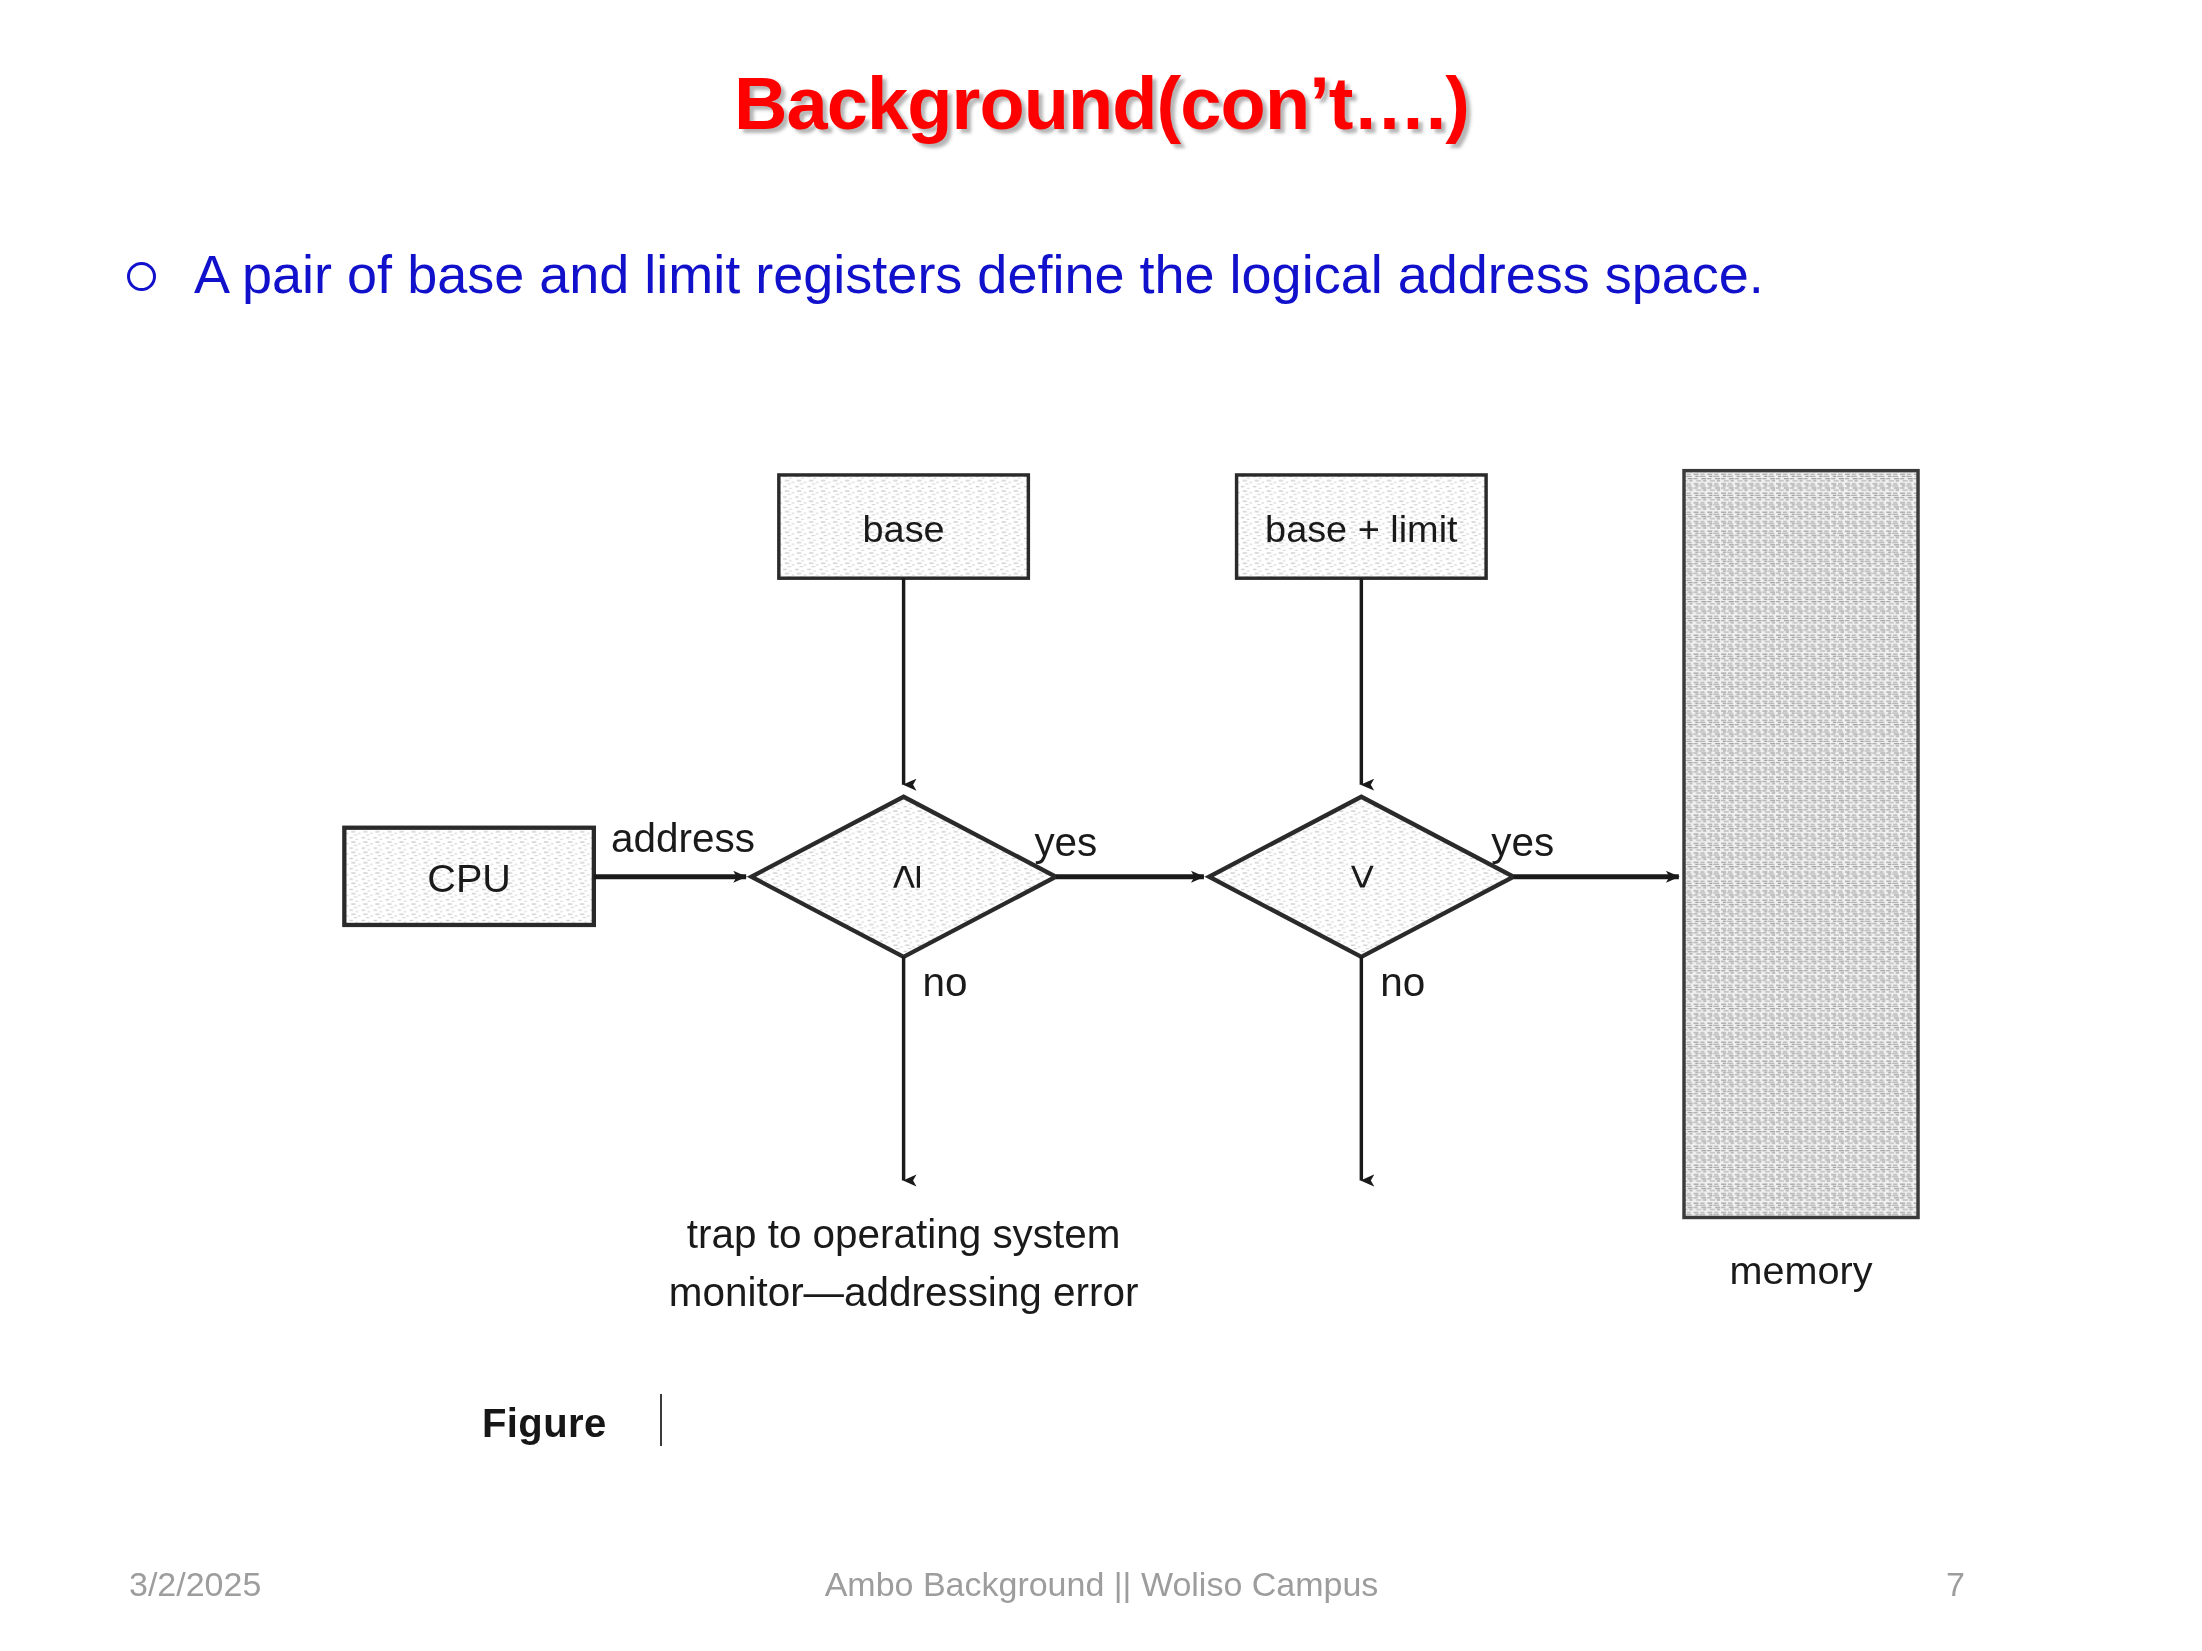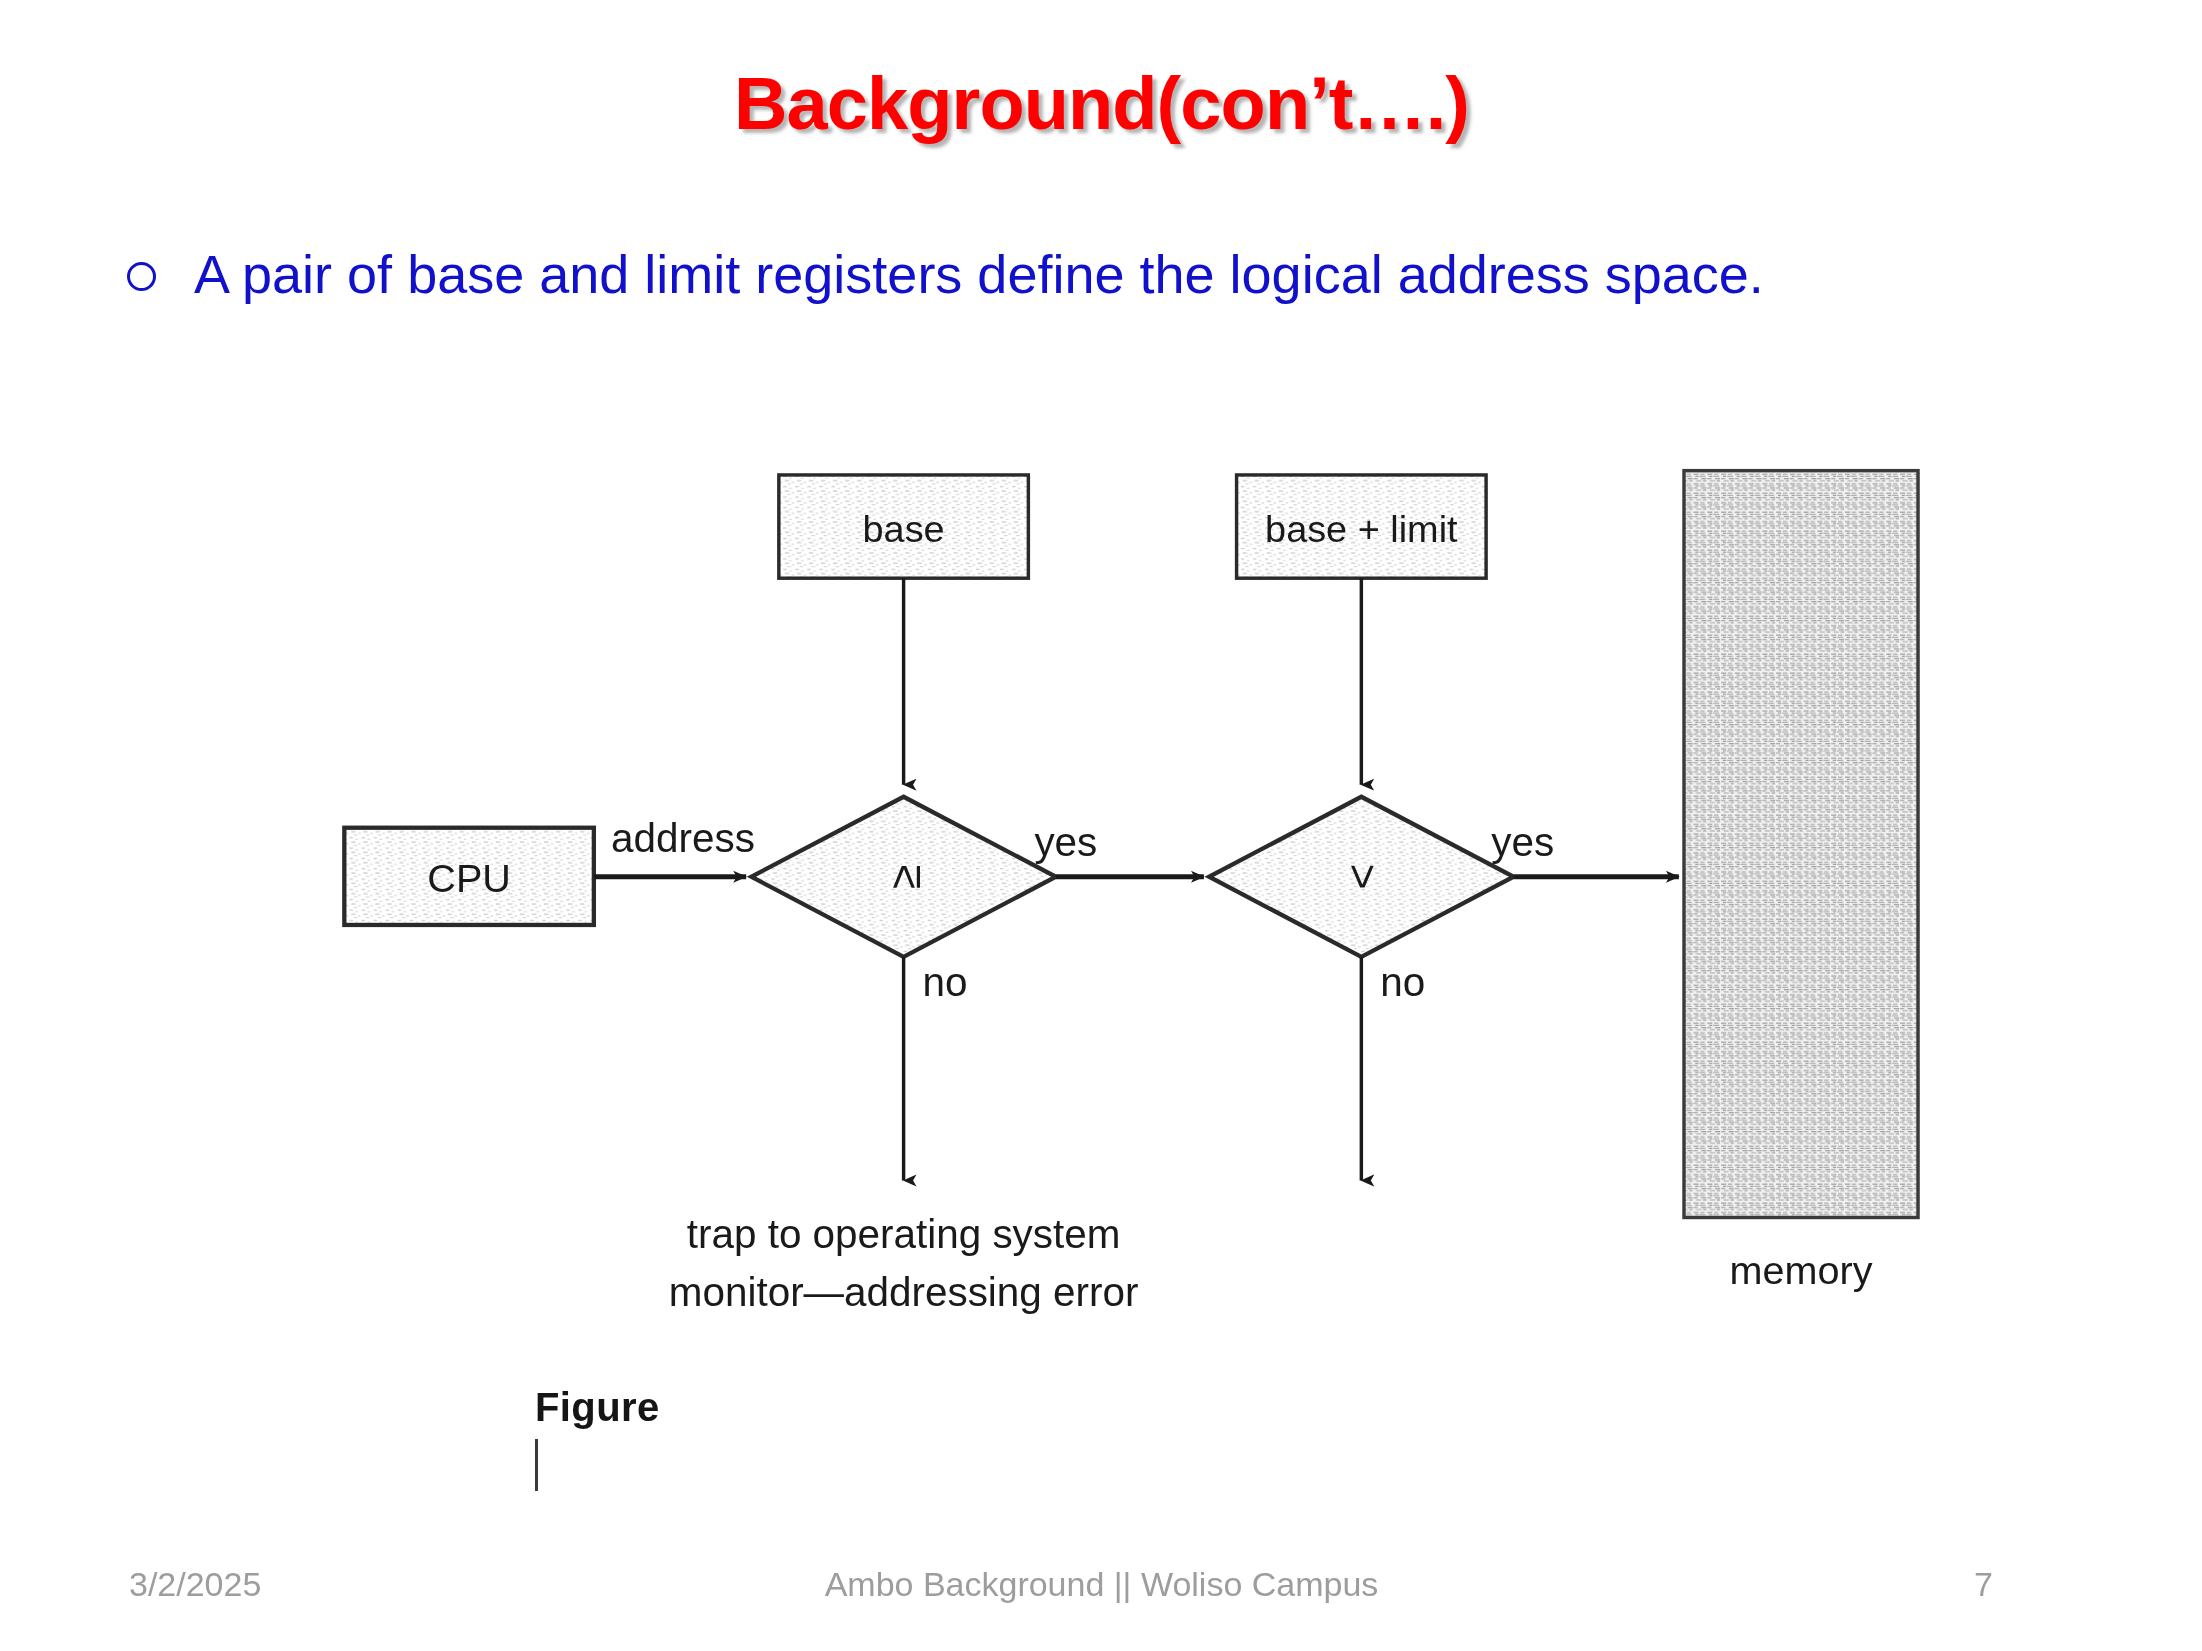--- a/index.html
+++ b/index.html
@@ -81,21 +81,20 @@
   
   #figure-caption {
     position: absolute;
     left: 482px;
     top: 1385px;
     width: 1463px;
     display: flex;
     align-items: baseline;
     color: #161616;
     font-family: "Liberation Sans", sans-serif;
-    flex-direction: column;
   }
   #caption-word {
     font-size: 40px;
     font-weight: bold;
     letter-spacing: 0.4px;
   }
   #caption-rule {
     display: inline-block;
     width: 2.6px;
     height: 52px;
@@ -109,21 +108,20 @@
     white-space: nowrap;
   }
 
   
   #footer {
     position: absolute;
     left: 0;
     bottom: 0;
     width: 2094px;
     height: 103px;
-    padding-left: 28px;
   }
   #footer-date {
     position: absolute;
     left: 129px;
     top: 15.5px;
     font-size: 34px;
     color: #9d9d9d;
     font-family: "Liberation Sans", sans-serif;
   }
   #footer-center {

